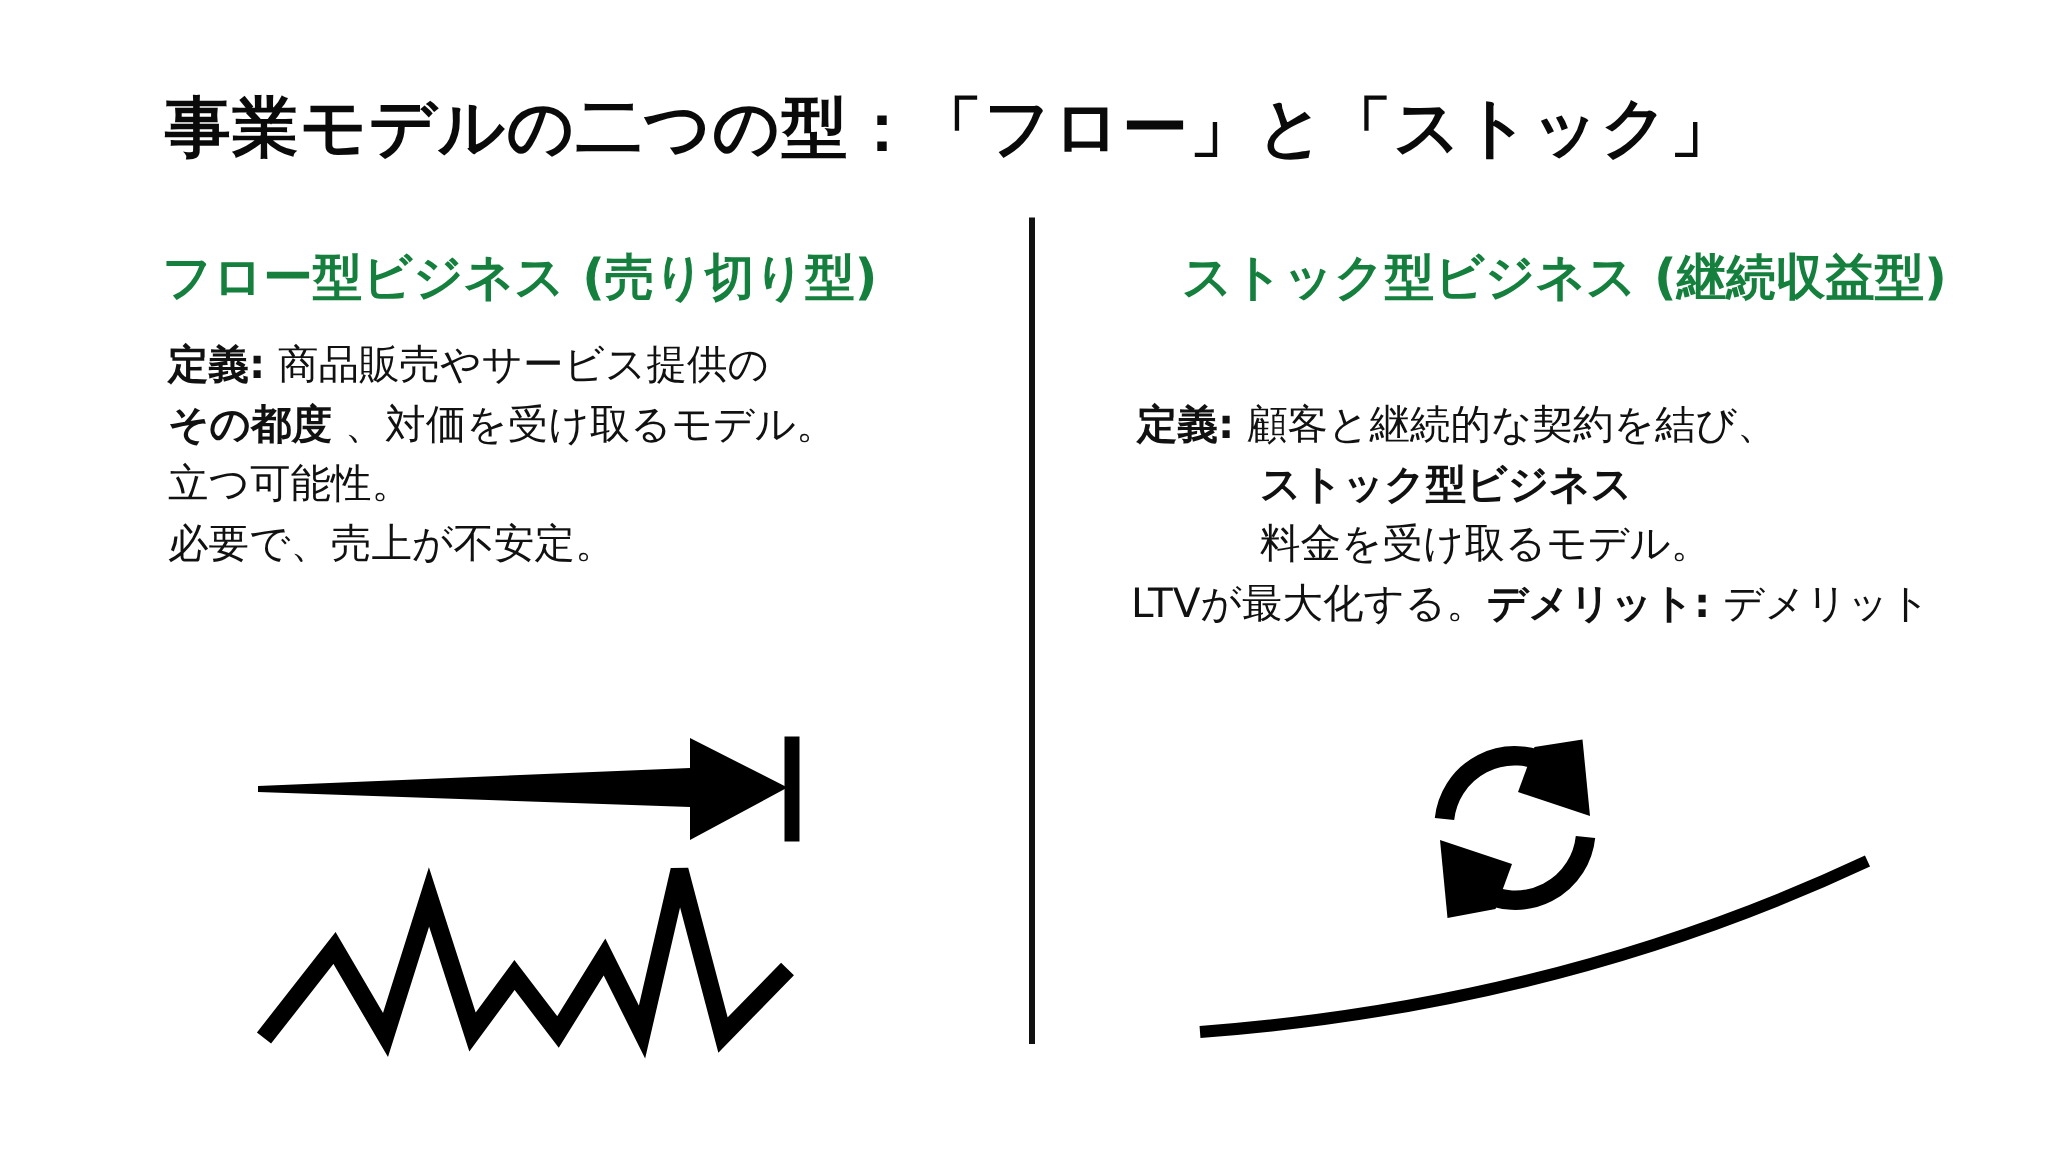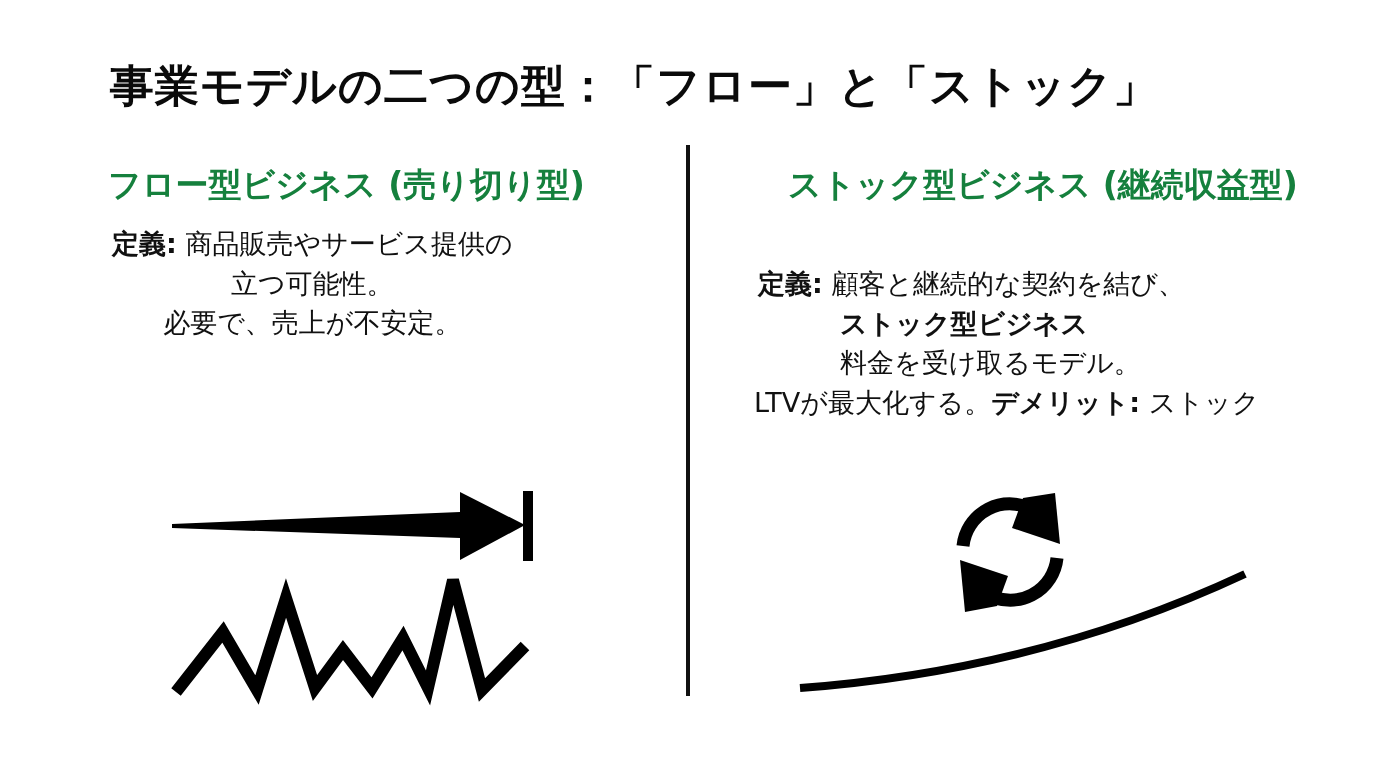--- a/index.html
+++ b/index.html
@@ -19,57 +19,58 @@
   }
   .heading {
     position:absolute; font-size:33px; font-weight:bold; color:#15803d;
     white-space:nowrap; line-height:44px;
   }
   .h-left { left:108px; top:163px; }
   .h-right { left:744px; top:163px;margin-left:44px; }
   .body {
     position:absolute; font-size:27px; line-height:39.5px; white-space:nowrap; color:#111;
   }
-  .b-left { left:112px; top:224px;text-align:center; }
+  .b-left { left:112px; top:224px; }
   .b-right { left:758px; top:224px;margin-top:40px; }
   .line { display:block; }
   .b { font-weight:bold; }
   .indent { padding-left:82px; }
   .b-right .full { margin-left:-4px; }
   svg { position:absolute; }
 </style>
 </head>
 <body>
 
 <div class="title">事業モデルの二つの型：「フロー」と「ストック」</div>
 
 <div class="divider"></div>
 
 <div class="heading h-left">フロー型ビジネス (売り切り型)</div>
 <div class="body b-left">
   <span class="line"><span class="b">定義:</span><span> 商品販売やサービス提供の</span></span>
+  <span class="line"><span class="b">その都度</span><span> 、対価を受け取るモデル。</span></span>
   <span class="line"><span>立つ可能性。</span></span>
   <span class="line"><span>必要で、売上が不安定。</span></span>
 </div>
 
 <svg style="left:160px;top:480px" width="400" height="100" viewBox="0 0 400 100">
   <polygon points="12,44 300,32 300,12 365,45 300,80 300,58 12,48" fill="#000"></polygon>
   <rect x="363" y="11" width="10" height="70" fill="#000"></rect>
 </svg>
 
 <svg style="left:160px;top:570px" width="400" height="140" viewBox="0 0 400 140">
   <polyline points="16,122 63,62 97,120 126,28 155,118 183,80 212,118 243,68 268,118 293,10 322,120 365,76" fill="none" stroke="#000" stroke-width="12" stroke-linejoin="miter"></polyline>
 </svg>
 
 <div class="heading h-right">ストック型ビジネス (継続収益型)</div>
 <div class="body b-right">
   <span class="line"><span class="b">定義:</span><span> 顧客と継続的な契約を結び、</span></span>
   <span class="line indent b">ストック型ビジネス</span>
   <span class="line indent">料金を受け取るモデル。</span>
-  <span class="line full"><span>LTVが最大化する。</span><span class="b">デメリット:</span><span> ストック</span></span>
+  <span class="line full"><span>LTVが最大化する。</span><span class="b">デメリット:</span><span> デメリット</span></span>
 </div>
 
 <svg style="left:945px;top:488px" width="130" height="130" viewBox="0 0 130 130">
   <path d="M18,58 A47,47 0 0 1 88,22" fill="none" stroke="#000" stroke-width="13"></path>
   <polygon points="78,10 110,5 115,56 67,40" fill="#000"></polygon>
   <path d="M112,70 A47,47 0 0 1 42,106" fill="none" stroke="#000" stroke-width="13"></path>
   <polygon points="52,118 20,124 15,72 63,88" fill="#000"></polygon>
 </svg>
 
 <svg style="left:790px;top:560px" width="470" height="140" viewBox="0 0 470 140">

